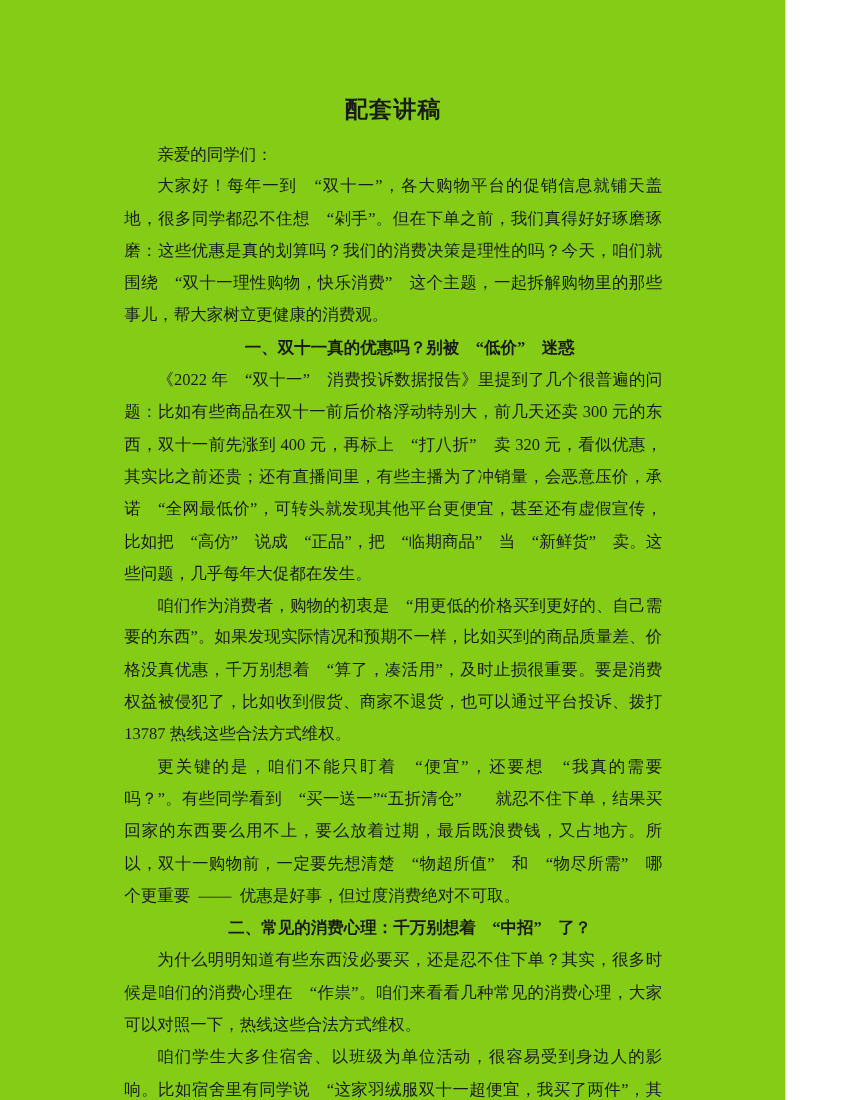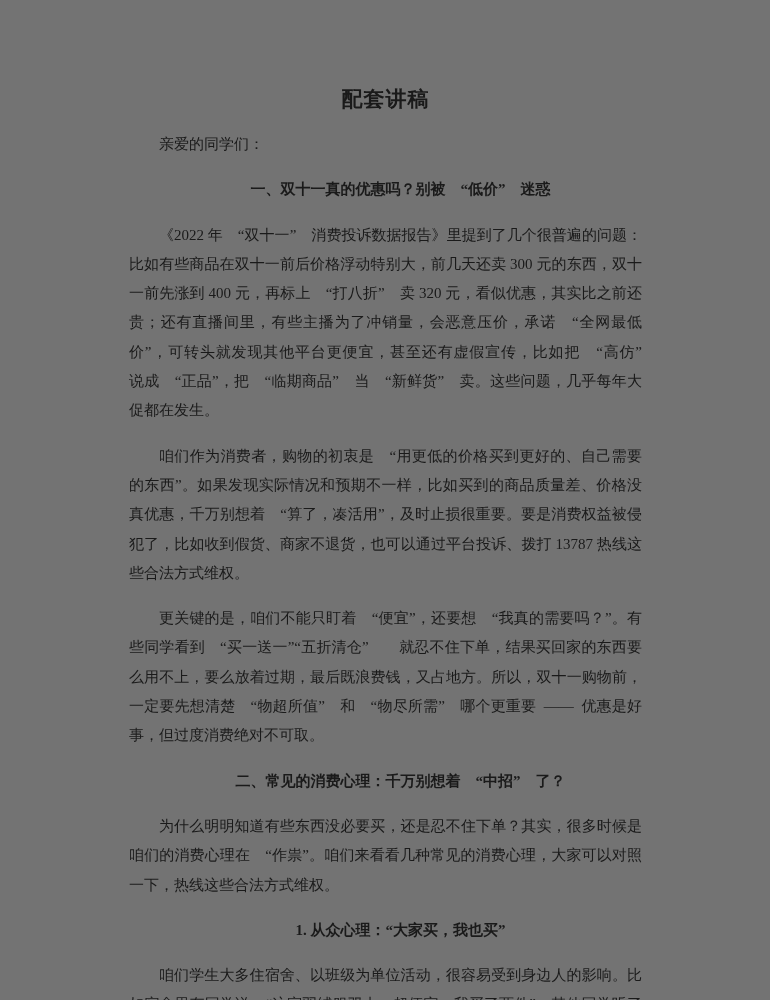--- a/index.html
+++ b/index.html
@@ -2,70 +2,70 @@
 <html><head>
 <meta charset="utf-8">
 <style>
   html, body {
     margin: 0;
     padding: 0;
     background: #ffffff;
   }
   .page {
     position: relative;
-    width: 770px;
+    width: 714px;
     height: 1000px;
-    background: #737373;
+    background: #84cc16;
     box-sizing: border-box;
     padding: 84px 112px 0 113px;
     font-family: "Liberation Serif", "DejaVu Serif", serif;
     color: #1a1a1a;
     overflow: hidden;
   }
   .doc-title {
     margin: 0 0 13px 0;
     font-size: 21px;
     line-height: 30px;
     font-weight: bold;
     text-align: center;
     letter-spacing: 1px;
   }
   .body-text p {
-    margin: 16px;
+    margin: 0;
     font-size: 15px;
     line-height: 29.3px;
     text-align: justify;
     text-indent: 2em;
     word-break: break-all;
   }
   .body-text p.heading {
     font-weight: bold;
     text-align: center;
   }
 </style>
 </head>
 <body>
 
 <div class="page">
   <h1 class="doc-title">配套讲稿</h1>
 
   <div class="body-text">
     <p>亲爱的同学们：</p>
 
+    <p>大家好！每年一到　“双十一”，各大购物平台的促销信息就铺天盖地，很多同学都忍不住想　“剁手”。但在下单之前，我们真得好好琢磨琢磨：这些优惠是真的划算吗？我们的消费决策是理性的吗？今天，咱们就围绕　“双十一理性购物，快乐消费”　这个主题，一起拆解购物里的那些事儿，帮大家树立更健康的消费观。</p>
 
     <p class="heading">一、双十一真的优惠吗？别被　“低价”　迷惑</p>
 
 
     <p>《2022 年　“双十一”　消费投诉数据报告》里提到了几个很普遍的问题：比如有些商品在双十一前后价格浮动特别大，前几天还卖 300 元的东西，双十一前先涨到 400 元，再标上　“打八折”　卖 320 元，看似优惠，其实比之前还贵；还有直播间里，有些主播为了冲销量，会恶意压价，承诺　“全网最低价”，可转头就发现其他平台更便宜，甚至还有虚假宣传，比如把　“高仿”　说成　“正品”，把　“临期商品”　当　“新鲜货”　卖。这些问题，几乎每年大促都在发生。</p>
 
     <p>咱们作为消费者，购物的初衷是　“用更低的价格买到更好的、自己需要的东西”。如果发现实际情况和预期不一样，比如买到的商品质量差、价格没真优惠，千万别想着　“算了，凑活用”，及时止损很重要。要是消费权益被侵犯了，比如收到假货、商家不退货，也可以通过平台投诉、拨打 13787 热线这些合法方式维权。</p>
 
     <p>更关键的是，咱们不能只盯着　“便宜”，还要想　“我真的需要吗？”。有些同学看到　“买一送一”“五折清仓”　　就忍不住下单，结果买回家的东西要么用不上，要么放着过期，最后既浪费钱，又占地方。所以，双十一购物前，一定要先想清楚　“物超所值”　和　“物尽所需”　哪个更重要 —— 优惠是好事，但过度消费绝对不可取。</p>
 
     <p class="heading">二、常见的消费心理：千万别想着　“中招”　了？</p>
 
     <p>为什么明明知道有些东西没必要买，还是忍不住下单？其实，很多时候是咱们的消费心理在　“作祟”。咱们来看看几种常见的消费心理，大家可以对照一下，热线这些合法方式维权。</p>
 
-    <p class="heading">1. 从众心理：“大家买，我也买”</p>
 
     <p>咱们学生大多住宿舍、以班级为单位活动，很容易受到身边人的影响。比如宿舍里有同学说　“这家羽绒服双十一超便宜，我买了两件”，其他同学听了可能就会想　“大家都</p>
   </div>
 </div>
 
 </body></html>

